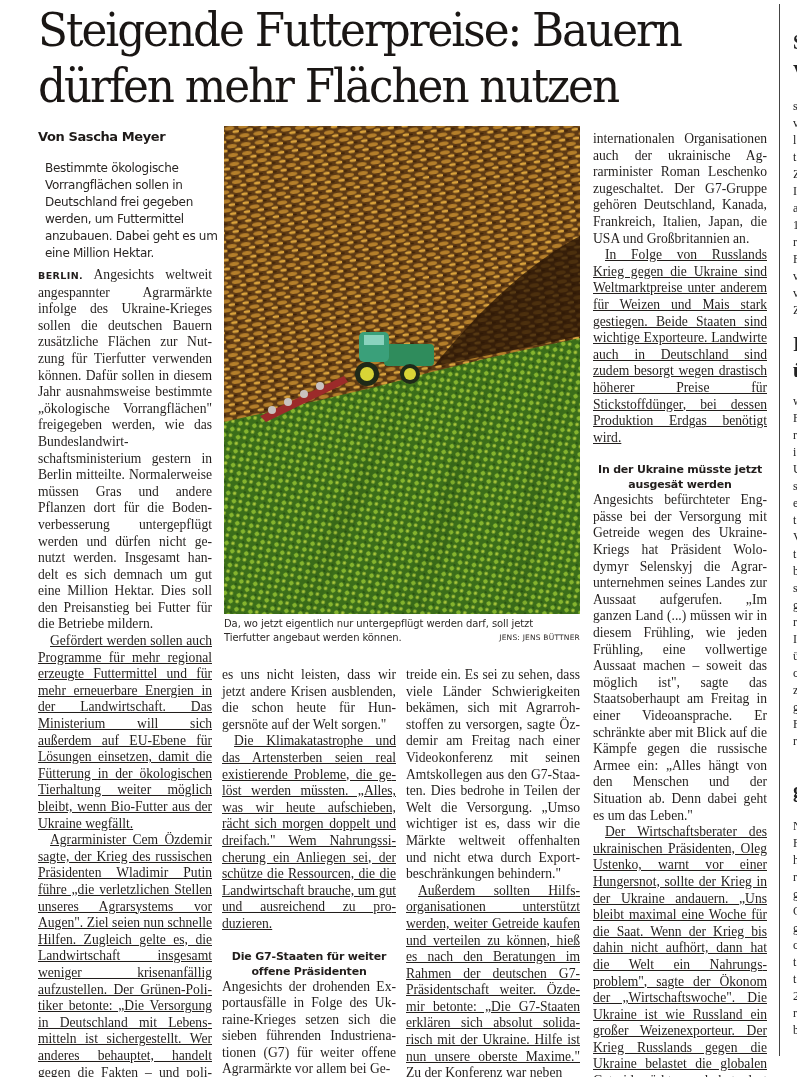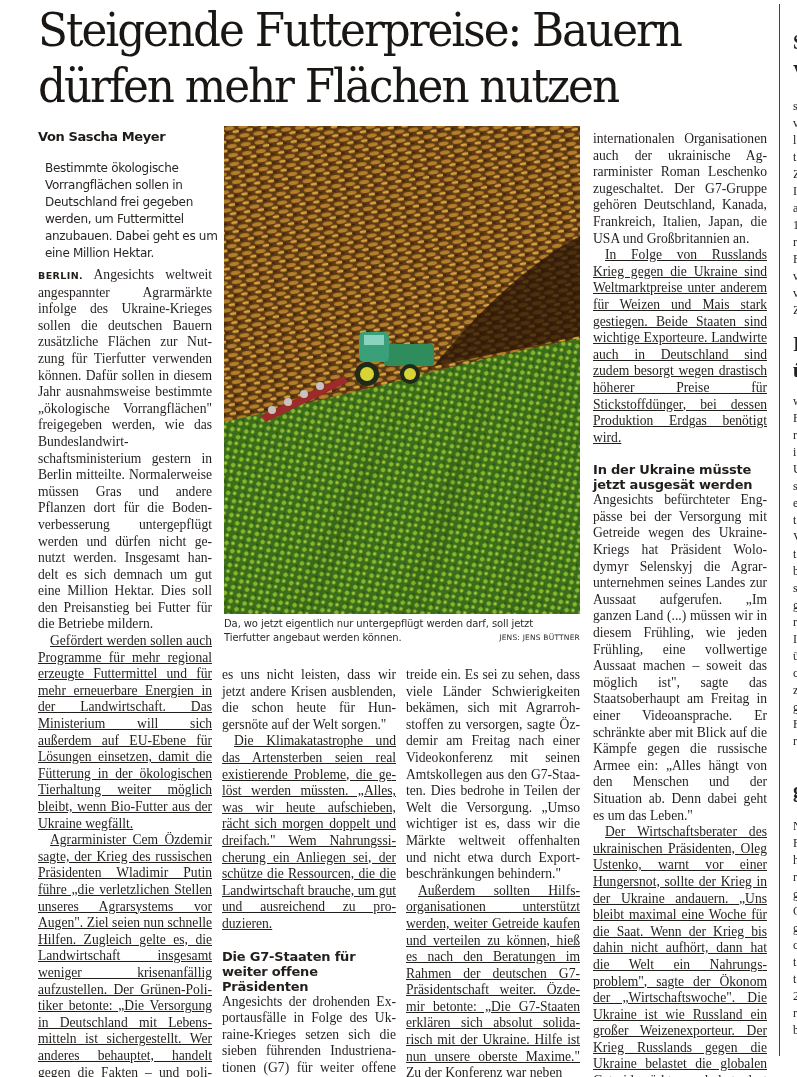--- a/index.html
+++ b/index.html
@@ -10,22 +10,22 @@
   .vrule { position:absolute; left:779px; top:4px; width:1px; height:1052px; background:#444; }
   .byline { position:absolute; left:38px; top:129px; font-family:"DejaVu Sans", sans-serif; font-weight:bold;
     font-size:13px; letter-spacing:-0.4px; }
   .teaser { position:absolute; left:38px; top:160px; width:178px; font-family:"DejaVu Sans", sans-serif;
     font-size:12px; line-height:17px; color:#2a2624; letter-spacing:-0.3px;margin-left:7px; }
   .col { position:absolute; font-family:"Liberation Serif", serif; font-size:13.6px; line-height:16.6px;
     text-align:justify; hyphens:manual; color:#221e1c; }
   .col p { margin:0; text-indent:0; }
   .col p.ind { text-indent:12px;text-decoration:underline; }
   .dateline { font-family:"DejaVu Sans", sans-serif; font-weight:bold; font-size:9.5px; letter-spacing:0.4px; }
-  .subhead { font-family:"DejaVu Sans", sans-serif; font-weight:bold; font-size:13px; line-height:15px;
-    margin-top:16px; text-align:left; letter-spacing:-0.2px; }
+  .subhead { font-family:"DejaVu Sans", sans-serif; font-weight:bold; font-size:11px; line-height:15px;
+    margin-top:16px; text-align:center; letter-spacing:-0.2px; }
   .photo { position:absolute; left:224px; top:126px; width:356px; height:488px; overflow:hidden; }
   .caption { position:absolute; left:224px; top:617px; width:356px; font-family:"DejaVu Sans", sans-serif;
     font-size:10px; line-height:14px; color:#2d2927; letter-spacing:-0.1px; }
   .credit { position:absolute; right:0; bottom:0; font-size:7.5px; letter-spacing:0.2px; }
   .side { position:absolute; left:785px; top:0; width:12px; height:1077px; overflow:hidden;
     font-family:"Liberation Serif", serif; color:#222; }
   .side span { position:absolute; left:8px; font-size:12px; line-height:13px; }
   .side .big { font-size:20px; font-weight:bold; }
 </style>
 </head>

